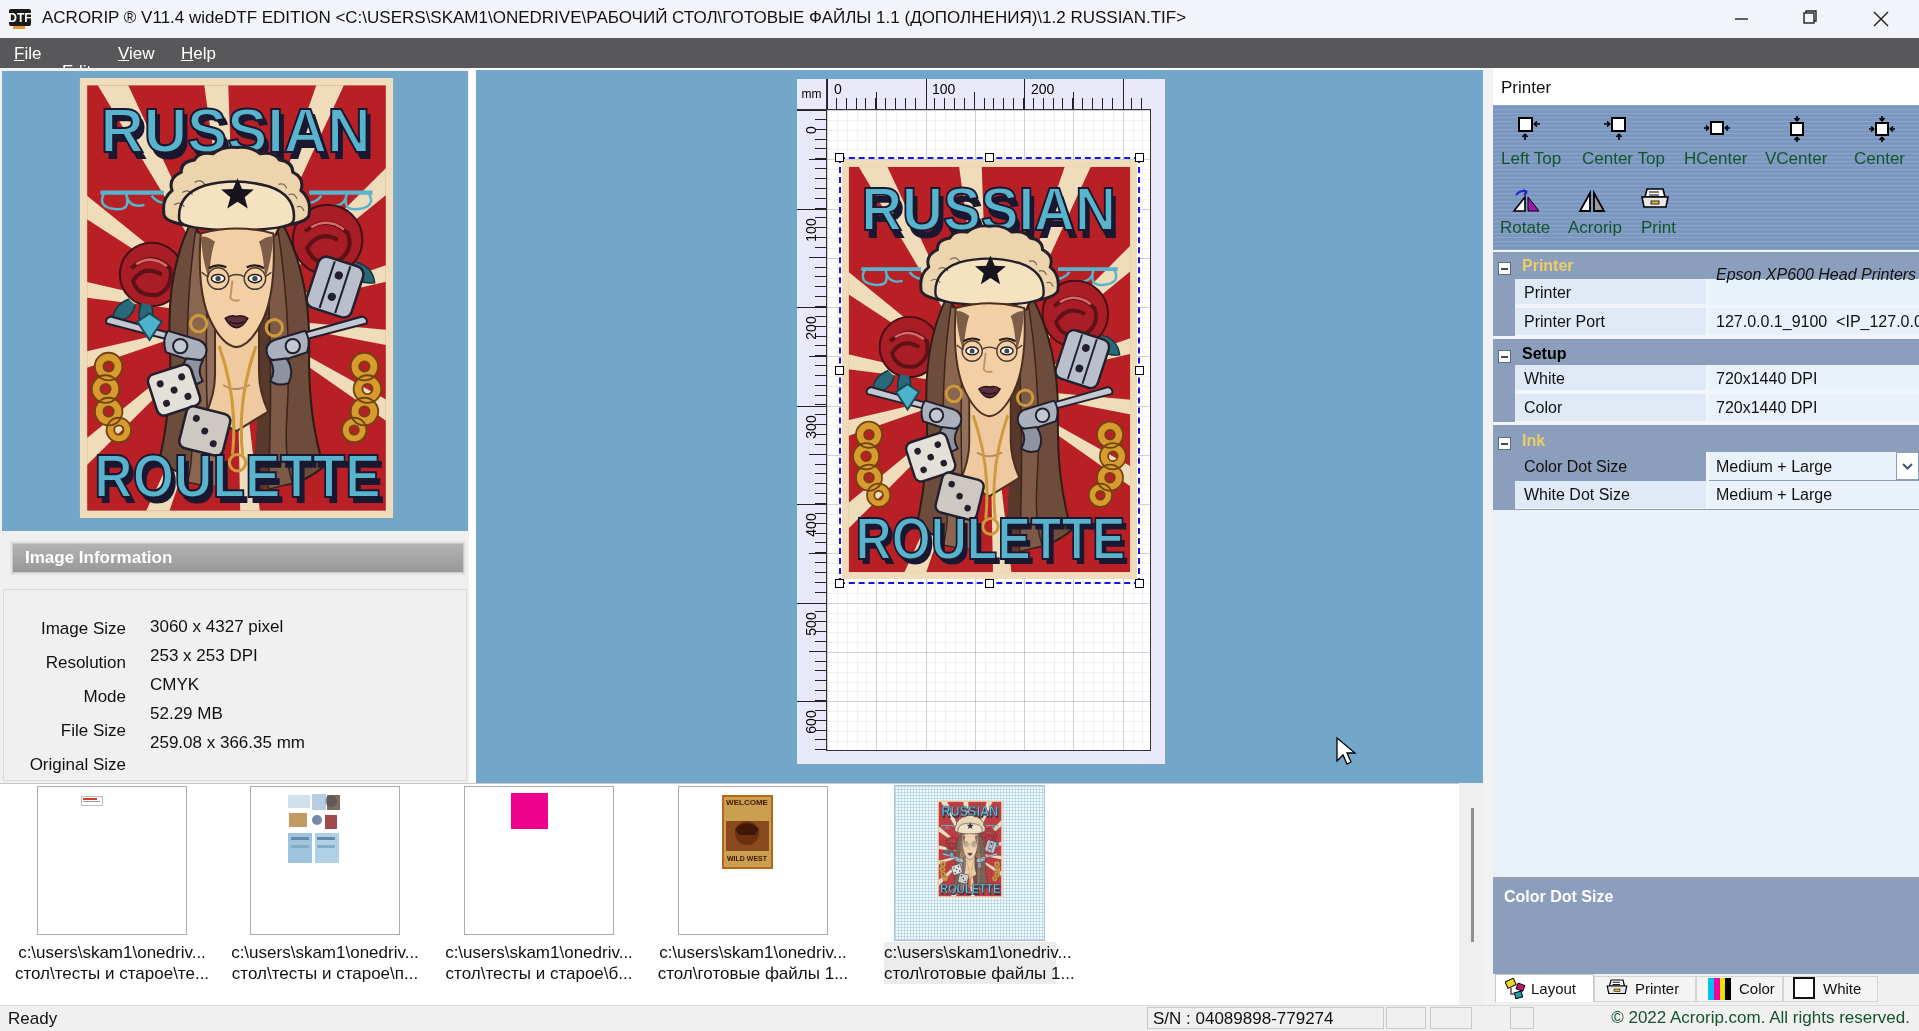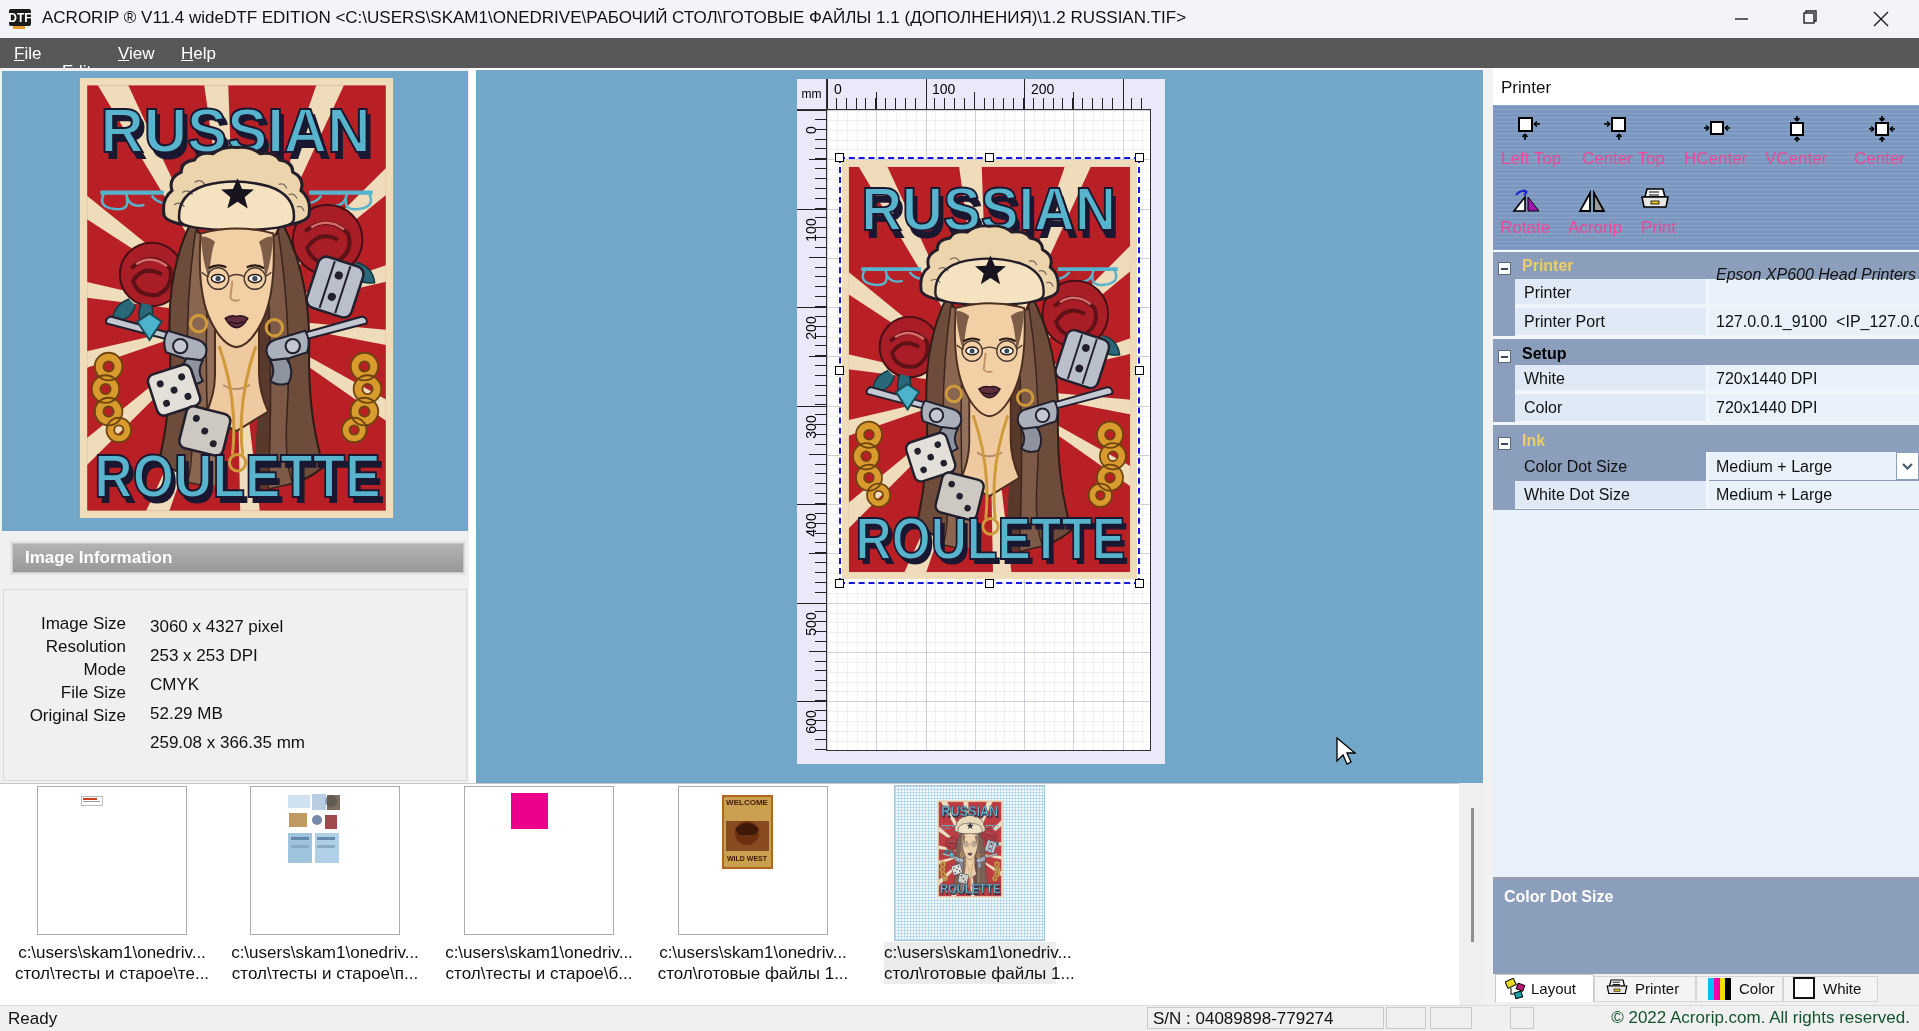--- a/index.html
+++ b/index.html
@@ -40,21 +40,21 @@
 
 <svg class="abs" style="left:78px;top:78px;" width="317" height="440" viewBox="0 0 306 430">
     <use href="#poster"></use>
   </svg>
 
 <div class="abs" style="left:10px;top:541px;width:456px;height:34px;background:#e3e3e3;padding:2px;">
   <div style="width:100%;height:100%;background:linear-gradient(#b3b3b3,#989898);border:1px solid #c9c9c9;color:#fff;font-weight:bold;font-size:17px;line-height:28px;padding-left:12px;">Image Information</div>
 </div>
 
 <div class="abs" style="left:3px;top:589px;width:464px;height:192px;background:#f0f0f0;border:1px solid #d9d9d9;"></div>
-<div class="abs" style="left:0;top:612px;width:126px;font-size:17px;color:#111;text-align:right;line-height:23px;">
+<div class="abs" style="left:0;top:612px;width:126px;font-size:17px;color:#111;text-align:right;line-height:34px;">
   Image Size<br>Resolution<br>Mode<br>File Size<br>Original Size
 </div>
 <div class="abs" style="left:150px;top:612px;font-size:17px;color:#111;line-height:29px;">
   3060 x 4327 pixel<br>253 x 253 DPI<br>CMYK<br>52.29 MB<br>259.08 x 366.35 mm
 </div>
 
 <div class="abs" style="left:476px;top:70px;width:1007px;height:713px;background:#72a7c9;"></div>
 
 <div class="abs" style="left:797px;top:79px;width:368px;height:685px;background:#e9e9fa;"></div>
 
@@ -110,21 +110,21 @@
   <path d="M2 1 L2 24 L8 18 L12 27 L16 25 L12 16 L20 16 Z" fill="#fff" stroke="#000" stroke-width="1.3"></path>
 </svg>
 
 <div class="abs" style="left:1483px;top:68px;width:10px;height:937px;background:#f2f2f2;"></div>
 <div class="abs" style="left:1493px;top:68px;width:426px;height:809px;background:#e8f1fa;"></div>
 
 <div class="abs" style="left:1493px;top:68px;width:426px;height:37px;background:#fff;"></div>
 <div class="abs" style="left:1501px;top:78px;font-size:17px;color:#111;">Printer</div>
 
 <div class="abs" style="left:1493px;top:105px;width:426px;height:145px;background:repeating-linear-gradient(to bottom,#8ba5c8 0 1px,#7b97bf 1px 4px);"></div>
-<div class="abs" style="left:1493px;top:105px;width:346px;height:145px;color:#ec4899;font-size:17px;">
+<div class="abs" style="left:1493px;top:105px;width:346px;height:145px;color:#14532d;font-size:17px;">
 
   <span class="abs" style="left:8px;top:44px;">Left Top</span>
   <span class="abs" style="left:89px;top:44px;">Center Top</span>
   <span class="abs" style="left:191px;top:44px;">HCenter</span>
   <span class="abs" style="left:272px;top:44px;">VCenter</span>
   <span class="abs" style="left:361px;top:44px;">Center</span>
 
   <span class="abs" style="left:7px;top:113px;">Rotate</span>
   <span class="abs" style="left:75px;top:113px;">Acrorip</span>
   <span class="abs" style="left:148px;top:113px;">Print</span>

